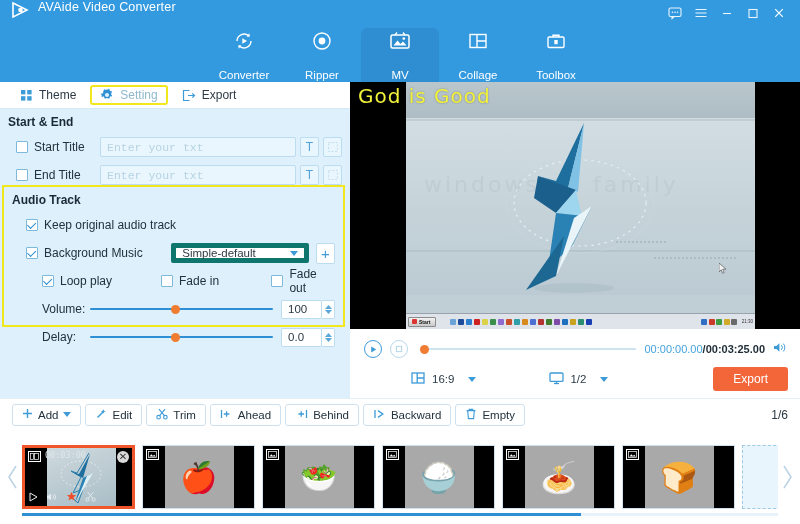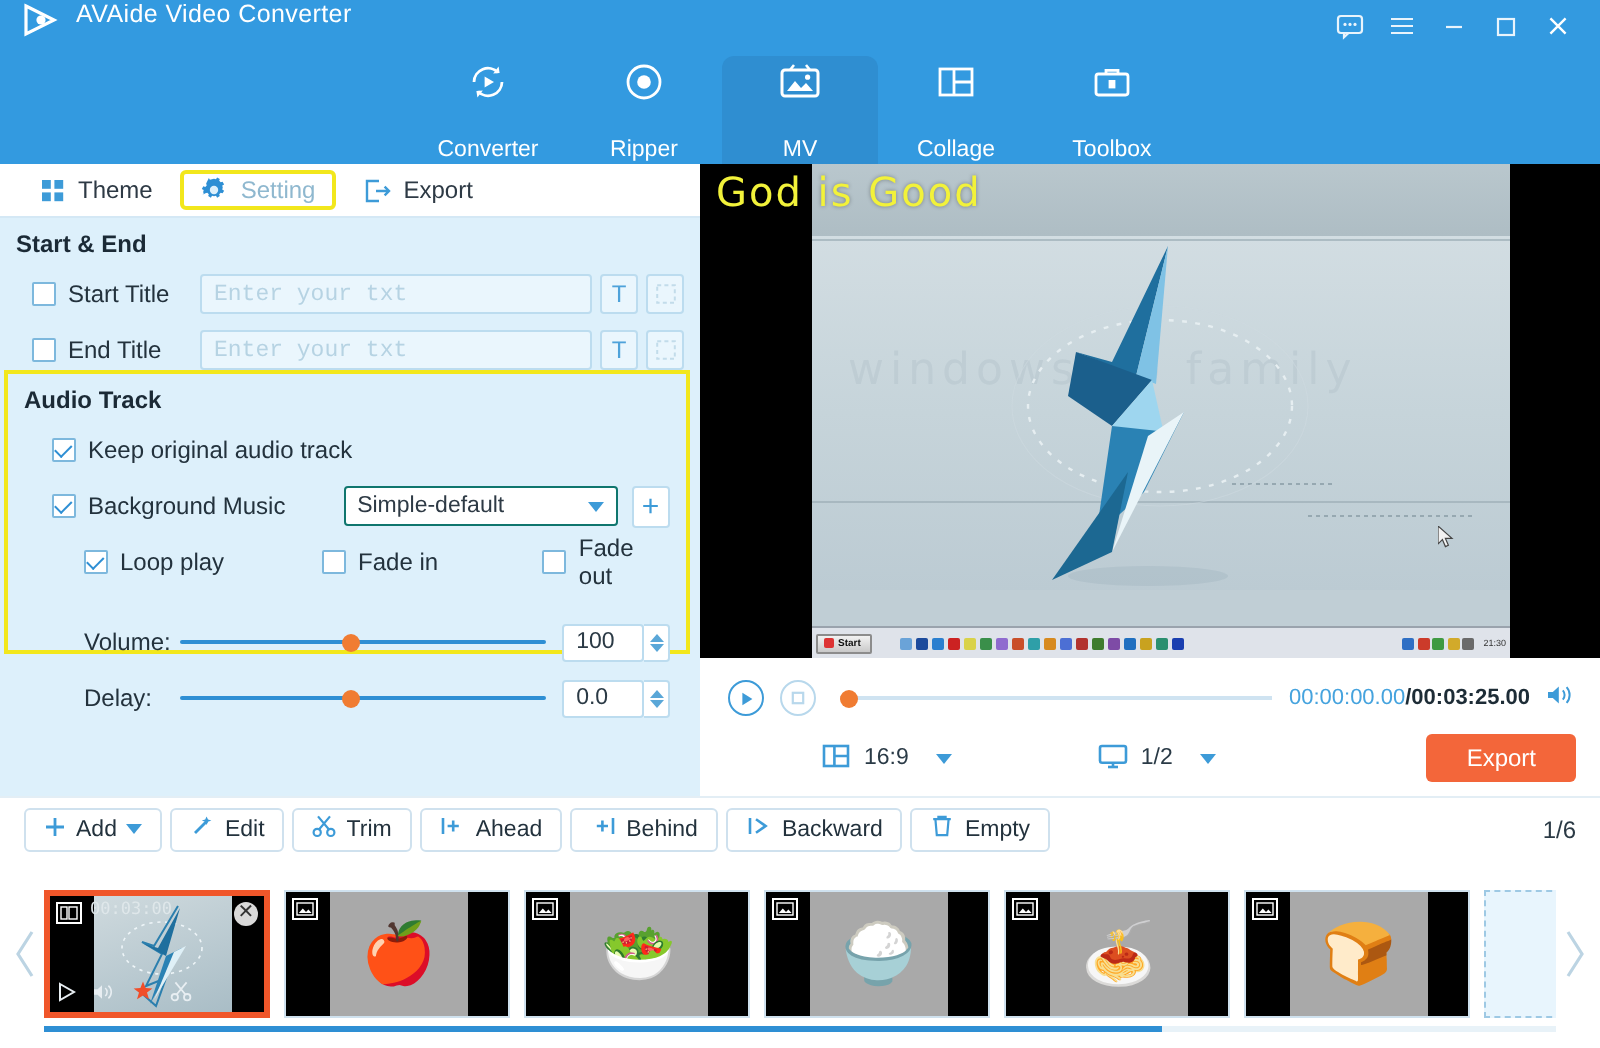--- a/index.html
+++ b/index.html
@@ -121,21 +121,21 @@
     width: 343px; height: 142px;
     border: 2px solid #f2e71c;
     background: #ddf0fb;
     padding: 4px 8px 0 6px;
   }
   .indent1 { padding-left: 16px; }
   .indent2 { padding-left: 32px; }
 
   .select {
     width: 148px; height: 20px; background: #ffffff;
-    border: 1px solid #0f766e; border-radius: 2px;
+    border: 5px solid #0f766e; border-radius: 2px;
     display: flex; align-items: center; padding: 0 6px;
     font-size: 11.5px; color: #2e3a45; cursor: pointer;
     justify-content: space-between;
   }
   .plus-btn {
     width: 21px; height: 21px; margin-left: 7px;
     background: #ffffff; border: 1px solid #bcdcef; border-radius: 2px;
     display: flex; align-items: center; justify-content: center;
     color: #3d9bd8; font-size: 15px; cursor: pointer;
   }
@@ -527,21 +527,21 @@
 
       <div class="row indent2">
         <span class="cb checked"></span>
         <span class="cb-label" style="width:105px">Loop play</span>
         <span class="cb"></span>
         <span class="cb-label" style="width:96px">Fade in</span>
         <span class="cb"></span>
         <span class="cb-label">Fade out</span>
       </div>
 
-      <div class="row indent2" style="margin-top:16px">
+      <div class="row indent2" style="margin-top:4px">
         <span class="slider-label">Volume:</span>
         <span class="slider">
           <span class="track"></span>
           <span class="knob" id="vol-knob" style="left: calc(47% - 4.5px);"></span>
         </span>
         <span class="spin">100</span>
         <span class="spin-arrows">
           <svg width="7" height="4" viewBox="0 0 7 4">
               <path d="M3.5 0 L7 4 H0 Z" fill="#5aa7d8"></path>
             </svg>

